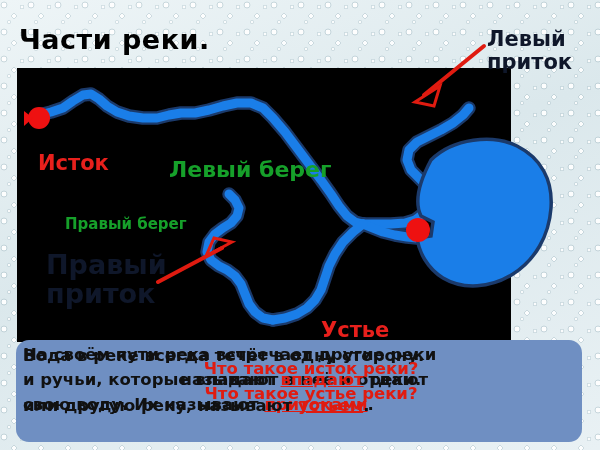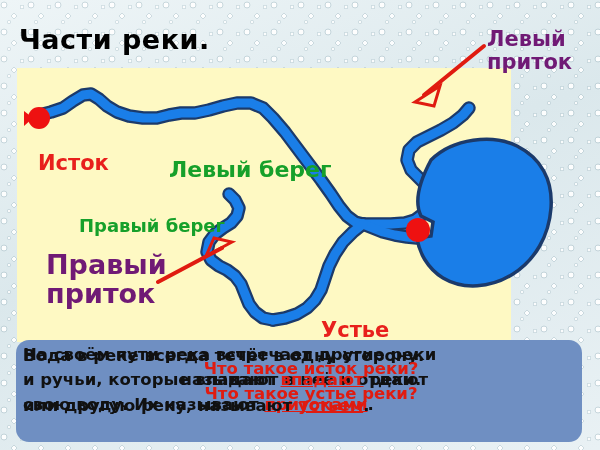--- a/index.html
+++ b/index.html
@@ -33,21 +33,21 @@
     background-size: 27px 27px, 27px 27px, 27px 27px, 27px 27px, 100% 100%;
   }
 
   
   #diagram-panel {
     position: absolute;
     left: 17px;
     top: 68px;
     width: 494px;
     height: 274px;
-    background: #fef9c3;
+    background: #000000;
   }
 
   #river-svg {
     position: absolute;
     left: 0;
     top: 0;
     width: 572px;
     height: 274px;
   }
 
@@ -69,25 +69,25 @@
   
   .lbl {
     position: absolute;
     font-family: "DejaVu Sans", sans-serif;
     font-weight: bold;
     line-height: 1.08;
     white-space: pre-line;
   }
   .lbl-green { color: #16a02a; }
   .lbl-red   { color: #e8201c; }
-  .lbl-purple{ color: #701a75; }
+  .lbl-purple{ color: #0f172a; }
 
   #label-istok        { left: 21px;  top: 84px;  font-size: 21px; }
   #label-levy-bereg   { left: 152px; top: 90px;  font-size: 22px; }
-  #label-pravy-bereg  { left: 62px;  top: 148px; font-size: 18px; text-align: center; }
+  #label-pravy-bereg  { left: 48px;  top: 148px; font-size: 15px; text-align: center; }
   #label-levy-pritok  { left: 487px; top: 28px;  font-size: 21px; width: 105px; }
   #label-pravy-pritok { left: 46px;  top: 250px; font-size: 27px; width: 115px; }
   #label-ustye        { left: 304px; top: 251px; font-size: 21px; }
 
   
   #arrows-svg {
     position: absolute;
     left: 0; top: 0;
     width: 600px; height: 450px;
     pointer-events: none;

